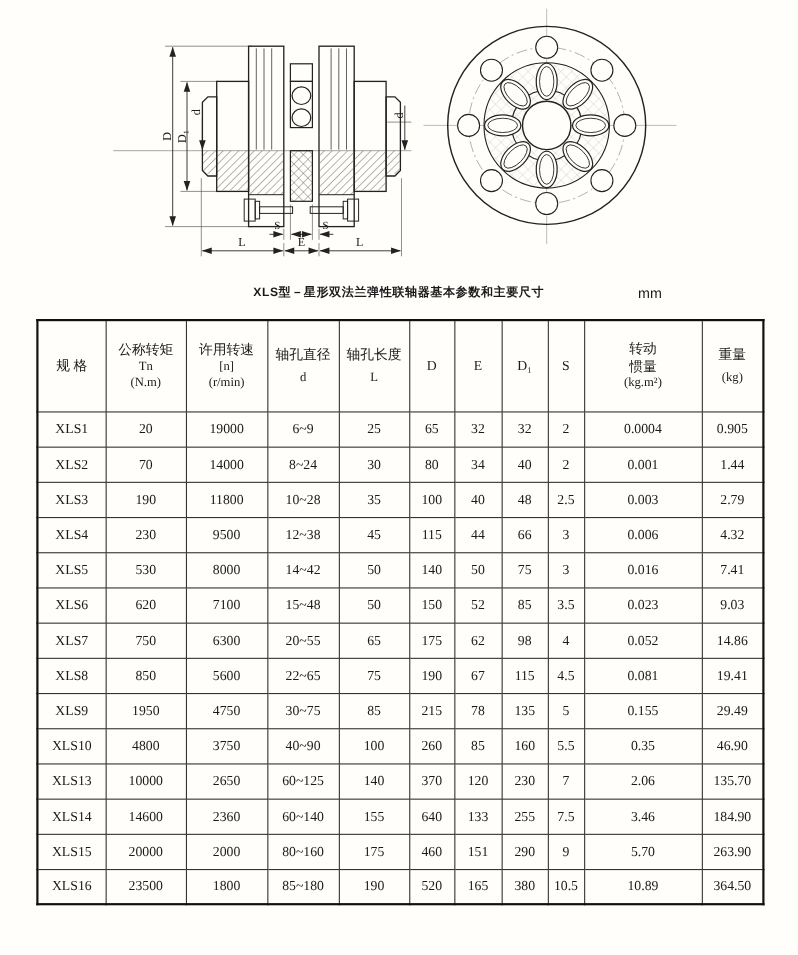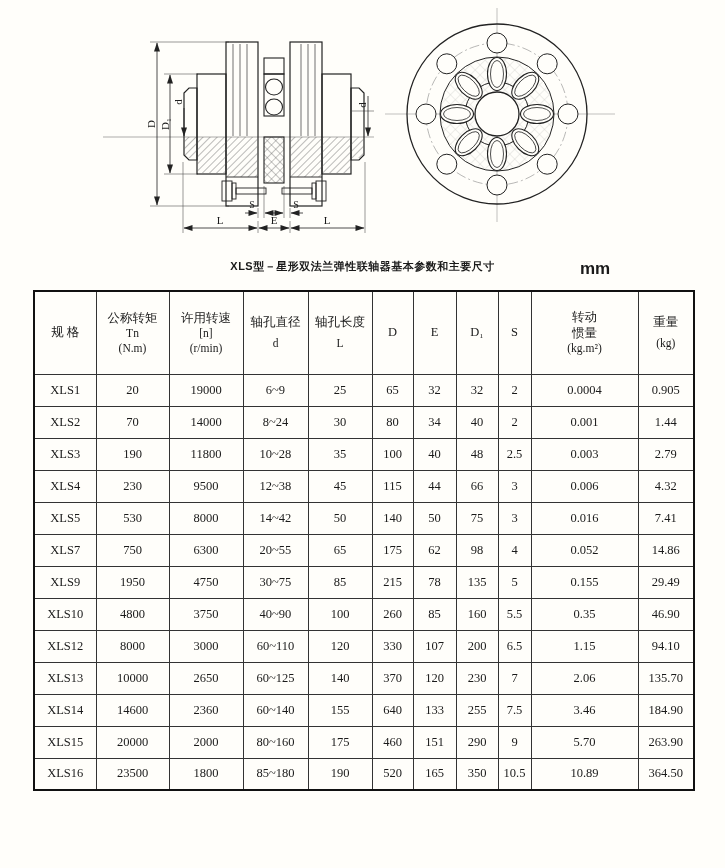--- a/index.html
+++ b/index.html
@@ -16,21 +16,21 @@
     position:absolute; top:256px; left:0; width:725px; height:22px;
     text-align:center;
   }
   .title {
     font-family:"Liberation Sans","DejaVu Sans",sans-serif;
     font-weight:bold; font-size:11px; letter-spacing:0.5px;
   }
   .unit {
     position:absolute; left:580px; top:3px;
     font-family:"Liberation Sans","DejaVu Sans",sans-serif;
-    font-size:17px; font-weight:bold;
+    font-size:13px; font-weight:normal;
   }
   table.params {
     position:absolute; left:33px; top:290px;
     border-collapse:collapse; table-layout:fixed;
     border:2px solid #111;
   }
   table.params th, table.params td {
     border:1px solid #333;
     text-align:center; vertical-align:middle;
     font-weight:normal;
@@ -349,33 +349,59 @@
         <td>14~42</td>
         <td>50</td>
         <td>140</td>
         <td>50</td>
         <td>75</td>
         <td>3</td>
         <td>0.016</td>
         <td>7.41</td>
       </tr>
       <tr>
+        <td>XLS6</td>
+        <td>620</td>
+        <td>7100</td>
+        <td>15~48</td>
+        <td>50</td>
+        <td>150</td>
+        <td>52</td>
+        <td>85</td>
+        <td>3.5</td>
+        <td>0.023</td>
+        <td>9.03</td>
+      </tr>
+      <tr>
         <td>XLS7</td>
         <td>750</td>
         <td>6300</td>
         <td>20~55</td>
         <td>65</td>
         <td>175</td>
         <td>62</td>
         <td>98</td>
         <td>4</td>
         <td>0.052</td>
         <td>14.86</td>
       </tr>
       <tr>
+        <td>XLS8</td>
+        <td>850</td>
+        <td>5600</td>
+        <td>22~65</td>
+        <td>75</td>
+        <td>190</td>
+        <td>67</td>
+        <td>115</td>
+        <td>4.5</td>
+        <td>0.081</td>
+        <td>19.41</td>
+      </tr>
+      <tr>
         <td>XLS9</td>
         <td>1950</td>
         <td>4750</td>
         <td>30~75</td>
         <td>85</td>
         <td>215</td>
         <td>78</td>
         <td>135</td>
         <td>5</td>
         <td>0.155</td>
@@ -388,33 +414,20 @@
         <td>40~90</td>
         <td>100</td>
         <td>260</td>
         <td>85</td>
         <td>160</td>
         <td>5.5</td>
         <td>0.35</td>
         <td>46.90</td>
       </tr>
       <tr>
-        <td>XLS12</td>
-        <td>8000</td>
-        <td>3000</td>
-        <td>60~110</td>
-        <td>120</td>
-        <td>330</td>
-        <td>107</td>
-        <td>200</td>
-        <td>6.5</td>
-        <td>1.15</td>
-        <td>94.10</td>
-      </tr>
-      <tr>
         <td>XLS13</td>
         <td>10000</td>
         <td>2650</td>
         <td>60~125</td>
         <td>140</td>
         <td>370</td>
         <td>120</td>
         <td>230</td>
         <td>7</td>
         <td>2.06</td>
@@ -447,19 +460,19 @@
         <td>263.90</td>
       </tr>
       <tr>
         <td>XLS16</td>
         <td>23500</td>
         <td>1800</td>
         <td>85~180</td>
         <td>190</td>
         <td>520</td>
         <td>165</td>
-        <td>350</td>
+        <td>380</td>
         <td>10.5</td>
         <td>10.89</td>
         <td>364.50</td>
       </tr>
     </tbody>
 </table>
 
 </body></html>

